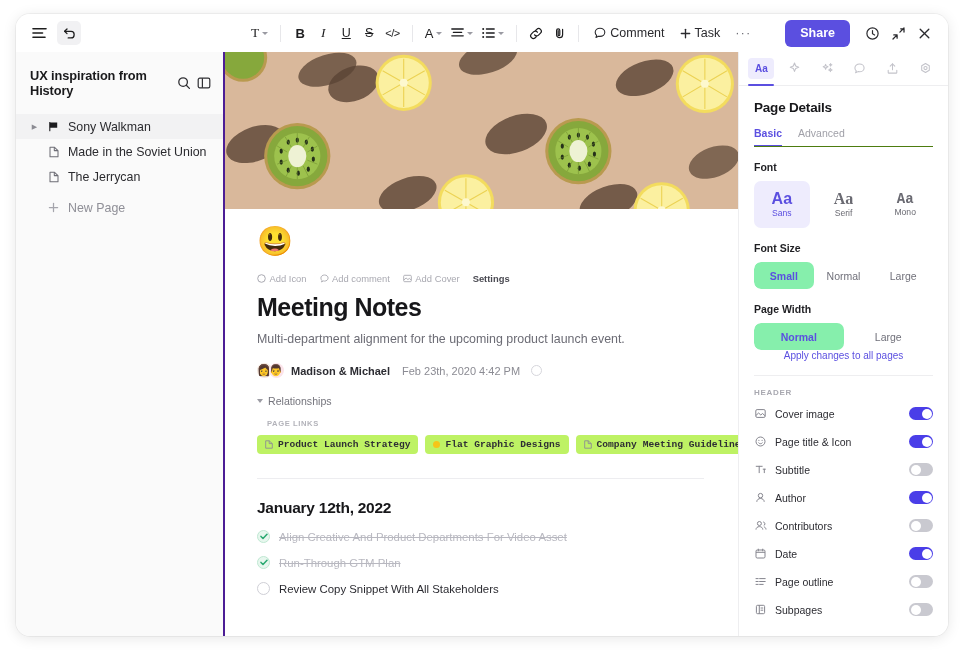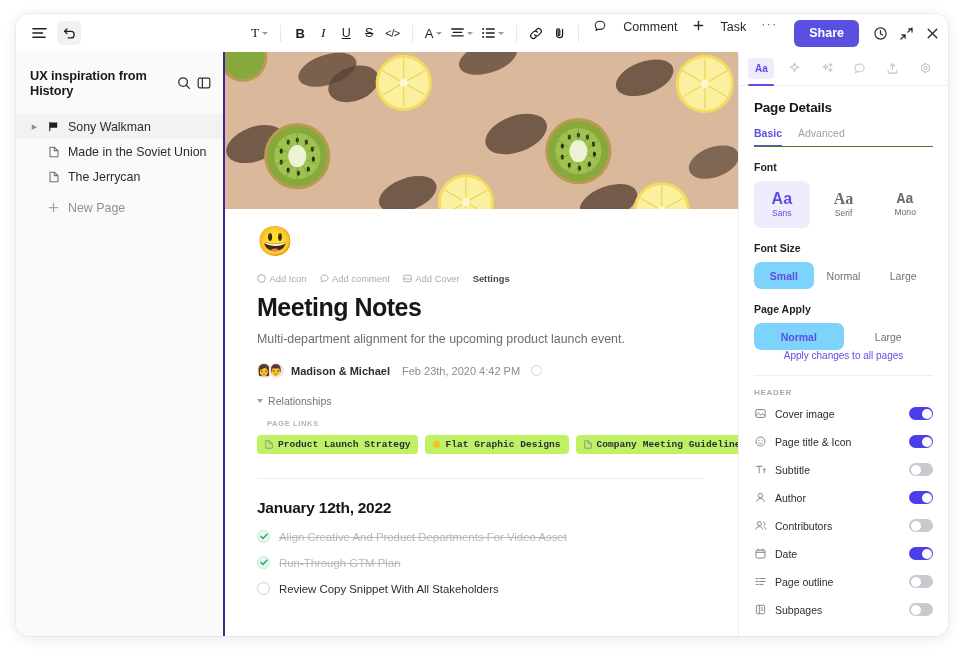--- a/index.html
+++ b/index.html
@@ -70,21 +70,21 @@
     border-left: 3px solid transparent;
     border-right: 3px solid transparent;
     border-top: 3.5px solid #9a9aa2;
   }
   .divider {
     width: 1px; height: 17px;
     background: #e7e7ea;
     margin: 0 7px;
   }
   .tool-txt {
-    display: flex; align-items: flex-start; gap: 17px;
+    display: flex; align-items: center; gap: 4px;
     padding: 0 7px; height: 26px;
     font-size: 12.5px; color: #2a2a2e;
     border-radius: 5px;
   }
   .tb-right {
     display: flex; align-items: center; gap: 2px;
     padding-right: 12px;
     padding-left: 10px;
   }
   .share-btn {
@@ -371,21 +371,21 @@
     overflow: hidden;
   }
   .seg-item {
     flex: 1;
     height: 27px;
     display: flex; align-items: center; justify-content: center;
     font-size: 10.5px;
     color: #70707a;
   }
   .seg-item.active {
-    background: #7dd3fc;
+    background: #86efac;
     color: #5b4fe0;
     font-weight: 600;
     border-radius: 7px;
   }
   .apply-link {
     text-align: center;
     font-size: 10px;
     color: #5b4fe0;
   }
   .rp-hr { height: 1px; background: #eeeef0; margin: 14px 0 0 0; }
@@ -939,21 +939,21 @@
           </div>
         </div>
 
         <div class="rp-sec-label">Font Size</div>
         <div class="seg">
           <div class="seg-item active">Small</div>
           <div class="seg-item">Normal</div>
           <div class="seg-item">Large</div>
         </div>
 
-        <div class="rp-sec-label">Page Apply</div>
+        <div class="rp-sec-label">Page Width</div>
         <div class="seg">
           <div class="seg-item active">Normal</div>
           <div class="seg-item">Large</div>
         </div>
 
         <div class="apply-link">Apply changes to all pages</div>
         <div class="rp-hr"></div>
         <div class="hdr-label">HEADER</div>
 
         <div class="tgl-row">

